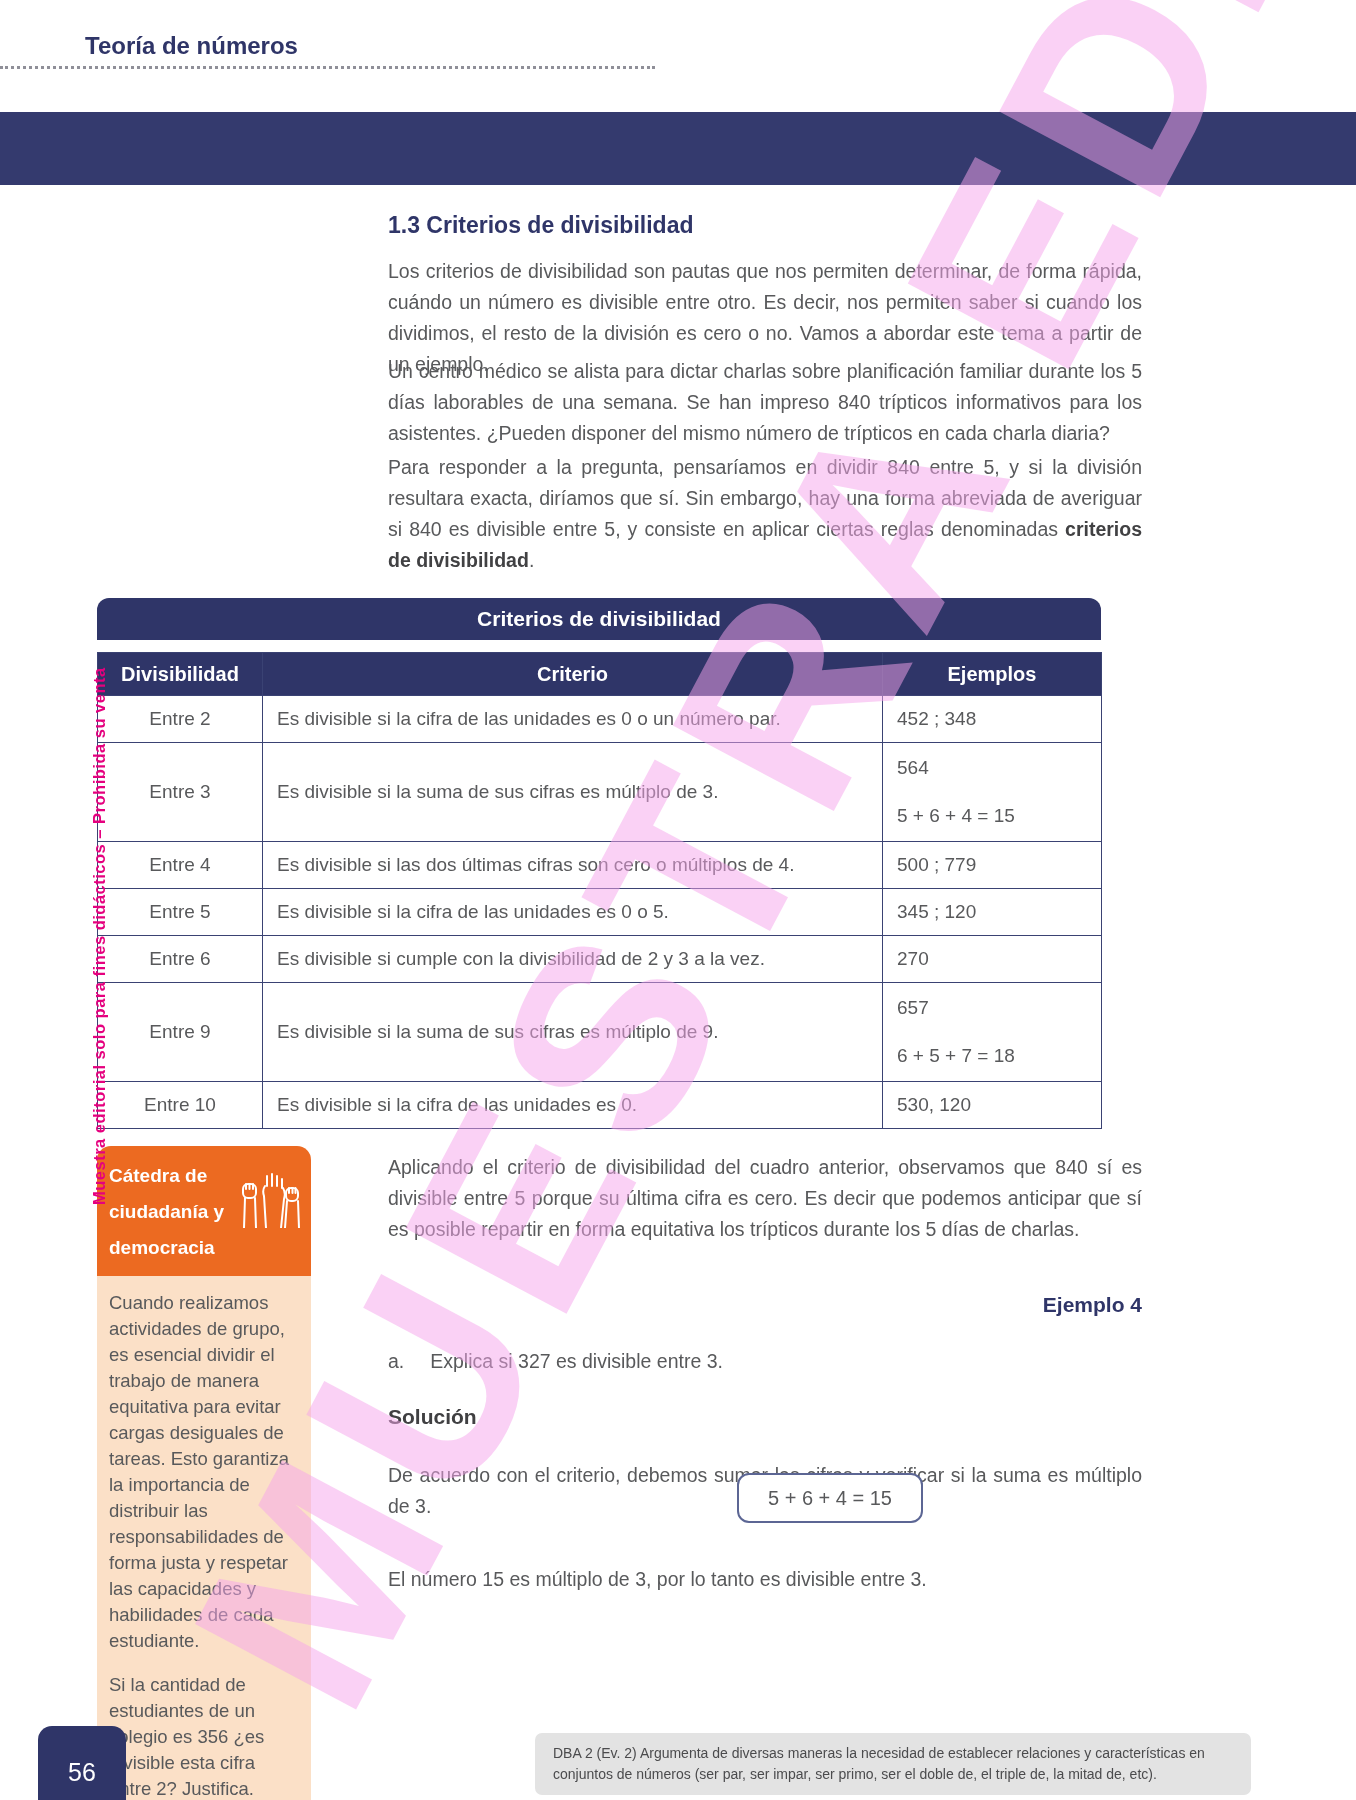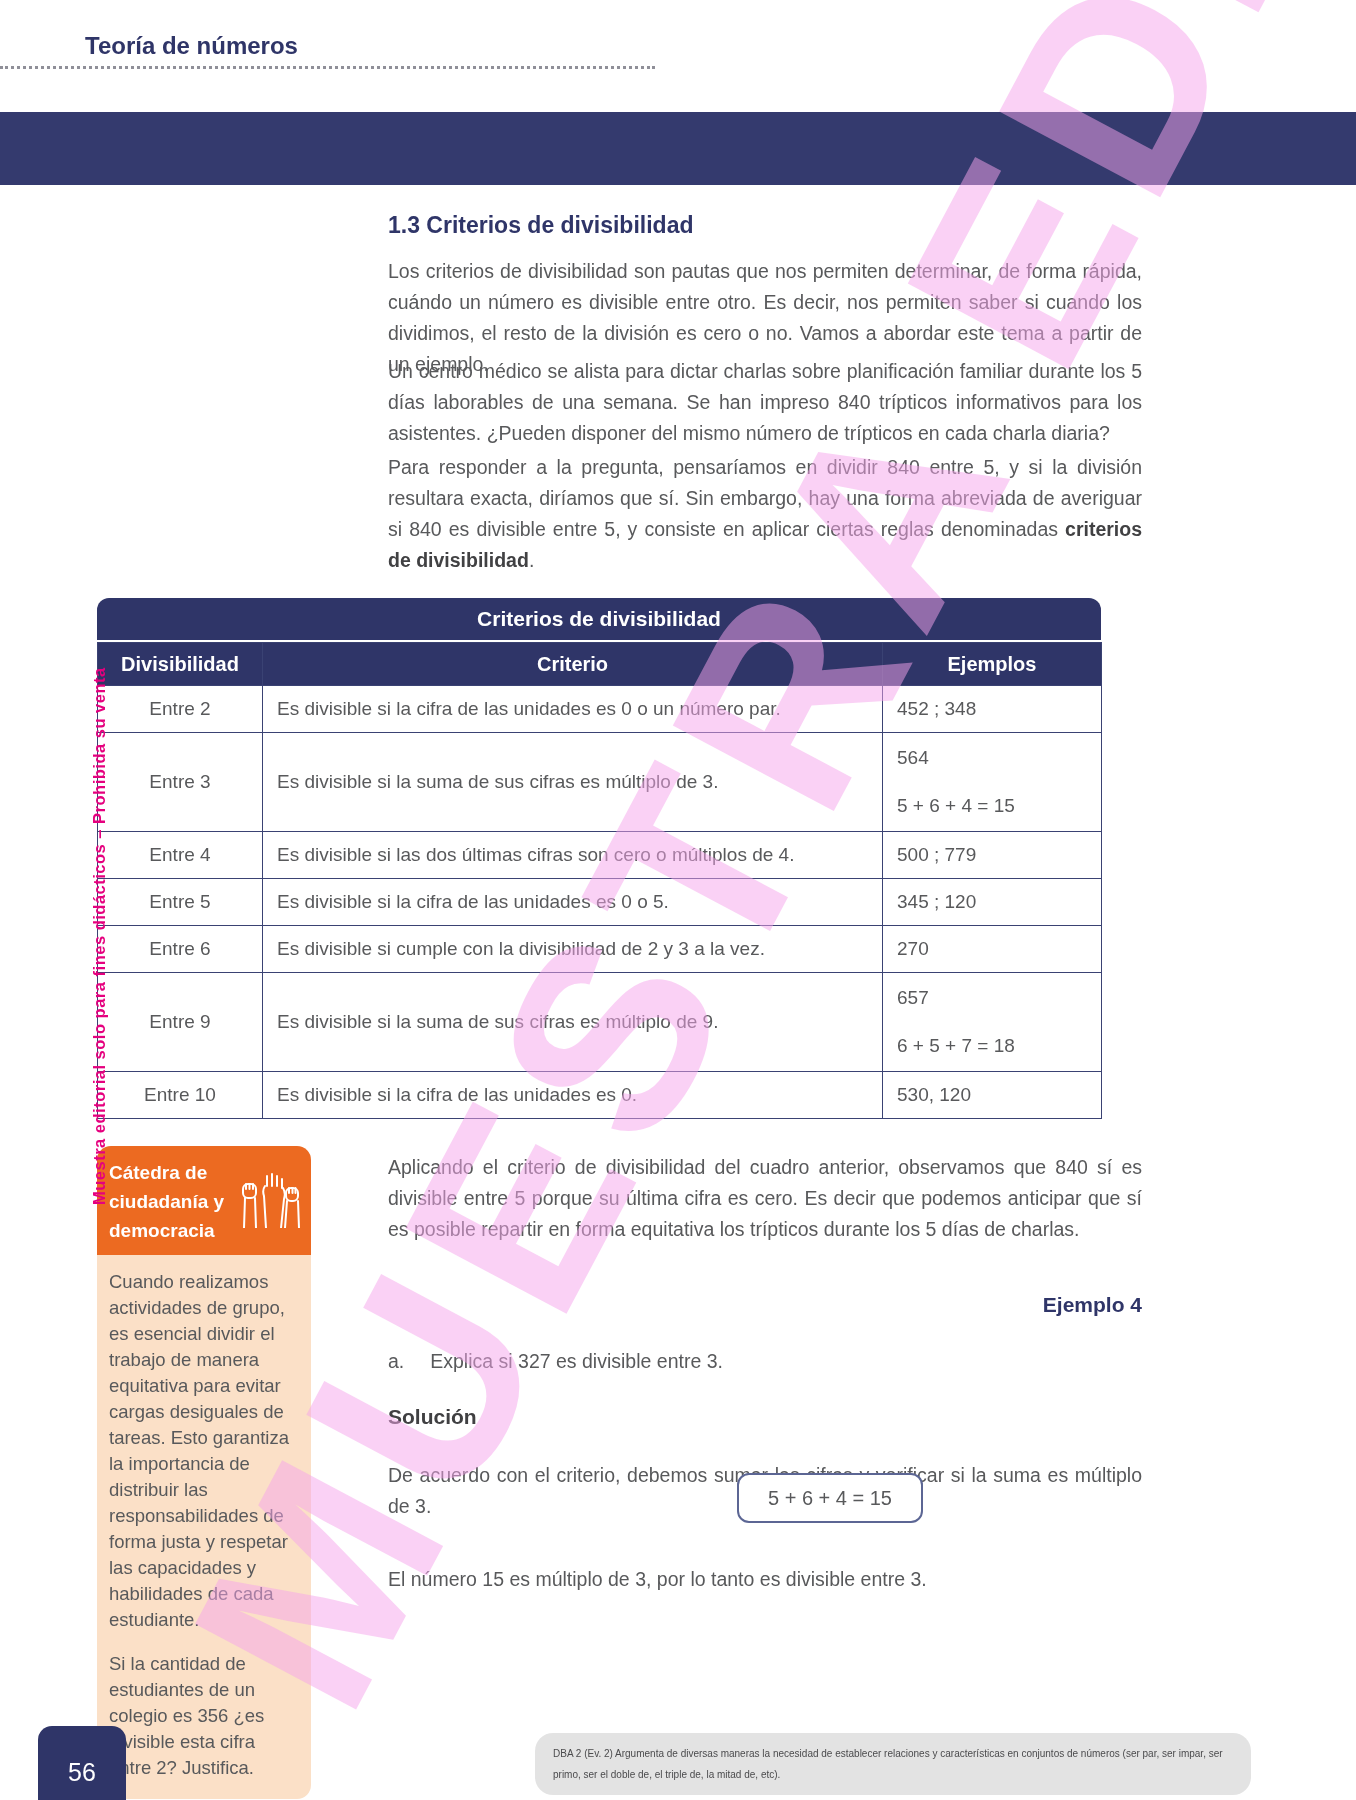--- a/index.html
+++ b/index.html
@@ -33,20 +33,21 @@
   }
   .table-title{
     height:42px;background:#2F3568;border-radius:12px 12px 0 0;
     display:flex;align-items:center;justify-content:center;
     color:#ffffff;font-size:21px;font-weight:bold;
     border-bottom:2px solid #ffffff;
   }
   table.criteria{
     width:100%;border-collapse:collapse;table-layout:fixed;
     background:#ffffff;
+    margin-top:10px;
   }
   table.criteria col.c1{width:165px;}
   table.criteria col.c2{width:620px;}
   table.criteria col.c3{width:219px;}
   table.criteria th{
     background:#2F3568;color:#ffffff;font-size:20px;font-weight:bold;
     height:40px;border:1px solid #3A4273;
   }
   table.criteria td{
     border:1px solid #3A4273;font-size:19px;color:#58595B;
@@ -58,21 +59,21 @@
   .ex-line2{margin-top:26px;}
   
   .sidebar{
     position:absolute;left:97px;top:1146px;width:214px;
   }
   .sidebar-head{
     background:#EC6A21;border-radius:14px 14px 0 0;
     padding:12px 10px 10px 12px;display:flex;align-items:flex-start;gap:4px;
   }
   .sidebar-head .t{
-    color:#ffffff;font-weight:bold;font-size:19px;line-height:29px;flex:1 1 auto;
+    color:#ffffff;font-weight:bold;font-size:19px;line-height:36px;flex:1 1 auto;
   }
   .sidebar-head svg{flex:0 0 auto;margin-top:14px;}
   .sidebar-body{
     background:#FBE0C7;border-radius:0 0 14px 14px;
     padding:14px 12px 18px 12px;
   }
   .sidebar-body p{
     margin:0 0 18px 0;font-size:18.5px;line-height:26px;color:#58595B;
   }
   .sidebar-body p:last-child{margin-bottom:0;}
@@ -88,22 +89,22 @@
   }
   
   .page-tab{
     position:absolute;left:38px;top:1726px;width:88px;height:80px;
     background:#2F3568;border-radius:14px 14px 0 0;
     display:flex;align-items:flex-start;justify-content:center;
     color:#ffffff;font-size:25px;padding-top:32px;box-sizing:border-box;
   }
   .dba-pill{
     position:absolute;left:535px;top:1733px;width:716px;box-sizing:border-box;
-    background:#E3E3E3;border-radius:18px;padding:10px 18px;
-    font-size:10px;line-height:21px;color:#4b4b4d;
+    background:#E3E3E3;border-radius:7px;padding:10px 18px;
+    font-size:14px;line-height:21px;color:#4b4b4d;
   }
   
   .side-note{
     position:absolute;left:90px;top:545px;height:660px;width:26px;
     writing-mode:vertical-rl;transform:rotate(180deg);
     font-size:16.5px;font-weight:bold;color:#E5007E;
     letter-spacing:0.5px;z-index:60;white-space:nowrap;
   }
   .watermark-layer{
     position:absolute;inset:0;overflow:hidden;pointer-events:none;z-index:50;

